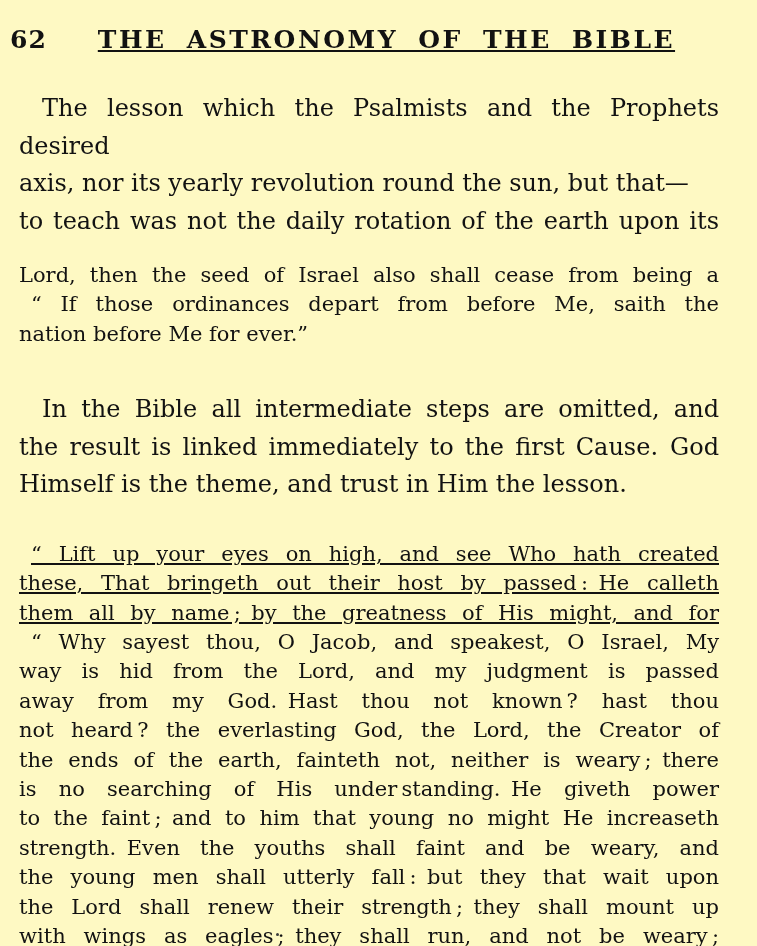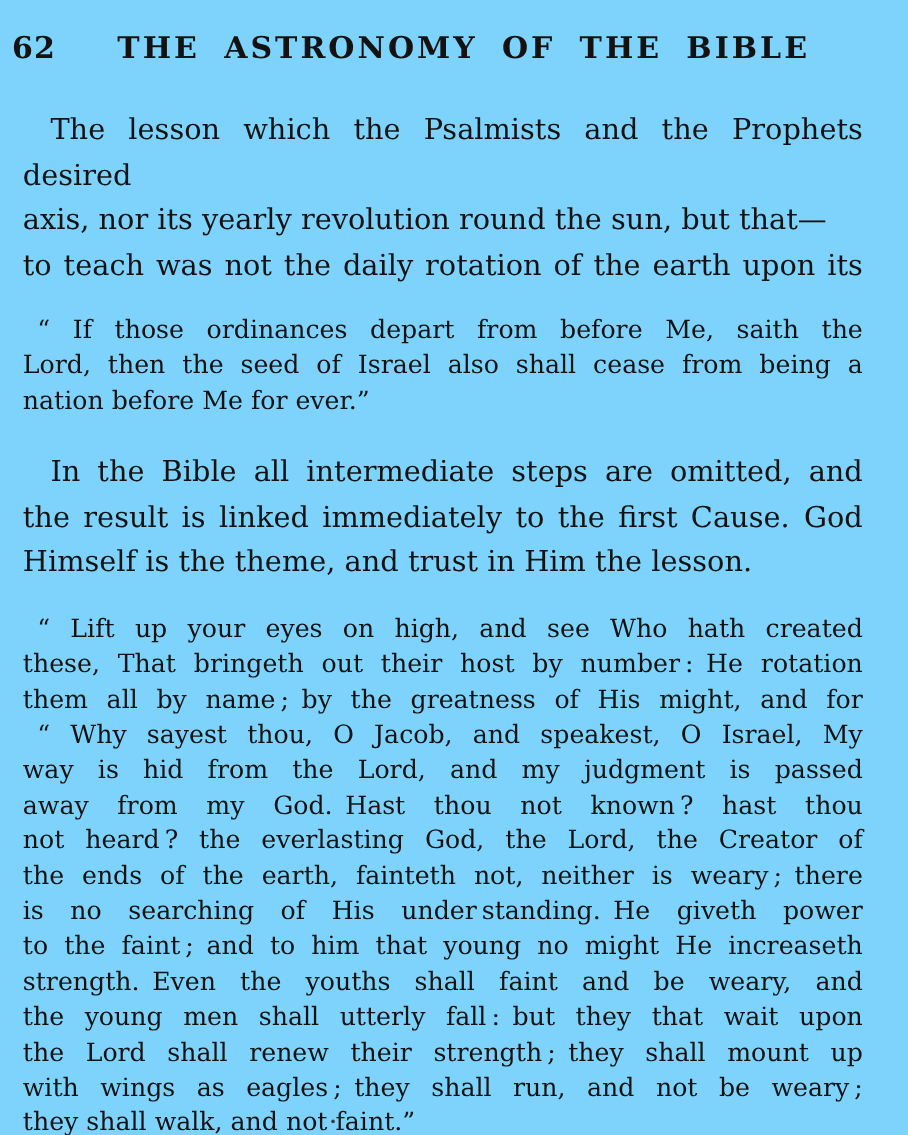--- a/index.html
+++ b/index.html
@@ -1,20 +1,20 @@
 <!DOCTYPE html>
 <html><head>
 <meta charset="utf-8">
 <style>
   html, body { margin: 0; padding: 0; background: #ffffff; }
   .page {
     position: relative;
     width: 757px;
     height: 946px;
-    background: #7dd3fc;
+    background: #fef9c3;
     color: #121212;
     font-family: "DejaVu Serif", "Liberation Serif", serif;
     overflow: hidden;
     box-sizing: border-box;
     padding: 25px 38px 0 19px;
   }
   
   .pagehead {
     display: flex;
     align-items: baseline;
@@ -22,37 +22,38 @@
     font-weight: 700;
     font-size: 25px;
     margin-left: -9px;
     white-space: nowrap;
   }
   .pnum { letter-spacing: 1px; }
   .ptitle {
     margin-left: 51px;
     letter-spacing: 2.5px;
     word-spacing: 9px;
+    text-decoration: underline;
   }
   
   .para { font-size: 24px; line-height: 37.5px; }
   .quote { font-size: 21px; line-height: 29.4px; }
   .ln {
     text-align: justify;
     text-align-last: justify;
     text-justify: inter-word;
     white-space: normal;
   }
   .ln.end { text-align-last: left; }
   .ind  { text-indent: 23px; }
   .indq { text-indent: 12px; }
   .m-para1  { margin-top: 35px; }
   .m-quote1 { margin-top: 21px; }
-  .m-para2  { margin-top: 26px; }
-  .m-quote2 { margin-top: 22px; }
+  .m-para2  { margin-top: 42px; }
+  .m-quote2 { margin-top: 36px; text-decoration: underline; }
   .speck {
     position: absolute;
     left: 276px;
     top: 933px;
     width: 3px;
     height: 3px;
     border-radius: 50%;
     background: #3a3a3a;
   }
 </style>
@@ -66,34 +67,34 @@
     <span class="ptitle">THE ASTRONOMY OF THE BIBLE</span>
   </header>
 
   <section class="para m-para1">
     <div class="ln ind">The lesson which the Psalmists and the Prophets desired</div>
     <div class="ln end">axis, nor its yearly revolution round the sun, but that—</div>
     <div class="ln">to teach was not the daily rotation of the earth upon its</div>
   </section>
 
   <section class="quote m-quote1">
+    <div class="ln">Lord, then the seed of Israel also shall cease from being a</div>
     <div class="ln indq">“ If those ordinances depart from before Me, saith the</div>
-    <div class="ln">Lord, then the seed of Israel also shall cease from being a</div>
     <div class="ln end">nation before Me for ever.”</div>
   </section>
 
   <section class="para m-para2">
     <div class="ln ind">In the Bible all intermediate steps are omitted, and</div>
     <div class="ln">the result is linked immediately to the first Cause. God</div>
     <div class="ln end">Himself is the theme, and trust in Him the lesson.</div>
   </section>
 
   <section class="quote m-quote2">
     <div class="ln indq">“ Lift up your eyes on high, and see Who hath created</div>
-    <div class="ln">these, That bringeth out their host by number : He rotation</div>
+    <div class="ln">these, That bringeth out their host by passed : He calleth</div>
     <div class="ln">them all by name ; by the greatness of His might, and for</div>
   </section>
 
   <section class="quote">
     <div class="ln indq">“ Why sayest thou, O Jacob, and speakest, O Israel, My</div>
     <div class="ln">way is hid from the Lord, and my judgment is passed</div>
     <div class="ln">away from my God. Hast thou not known ? hast thou</div>
     <div class="ln">not heard ? the everlasting God, the Lord, the Creator of</div>
     <div class="ln">the ends of the earth, fainteth not, neither is weary ; there</div>
     <div class="ln">is no searching of His under standing. He giveth power</div>

